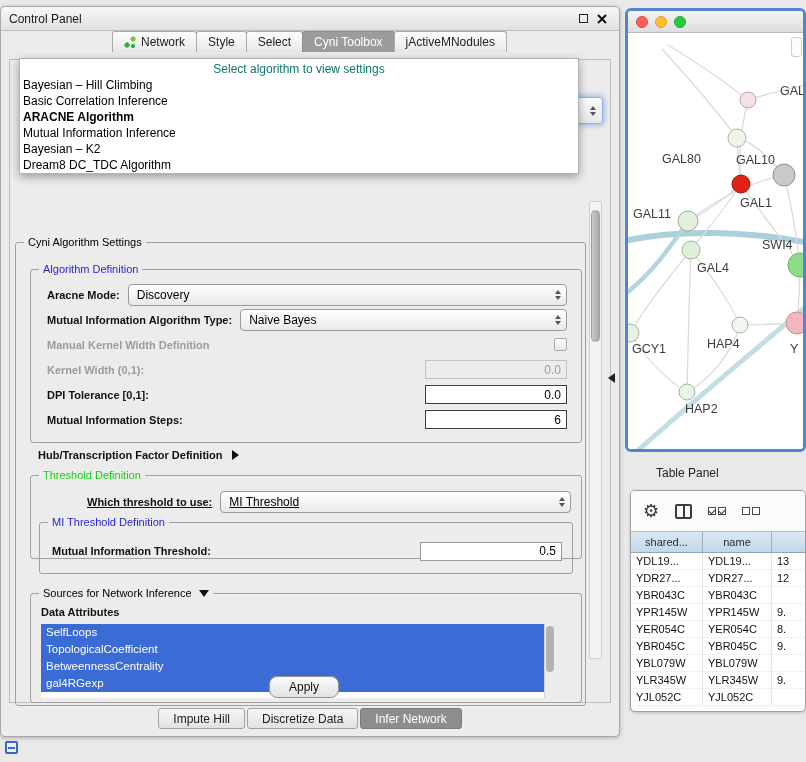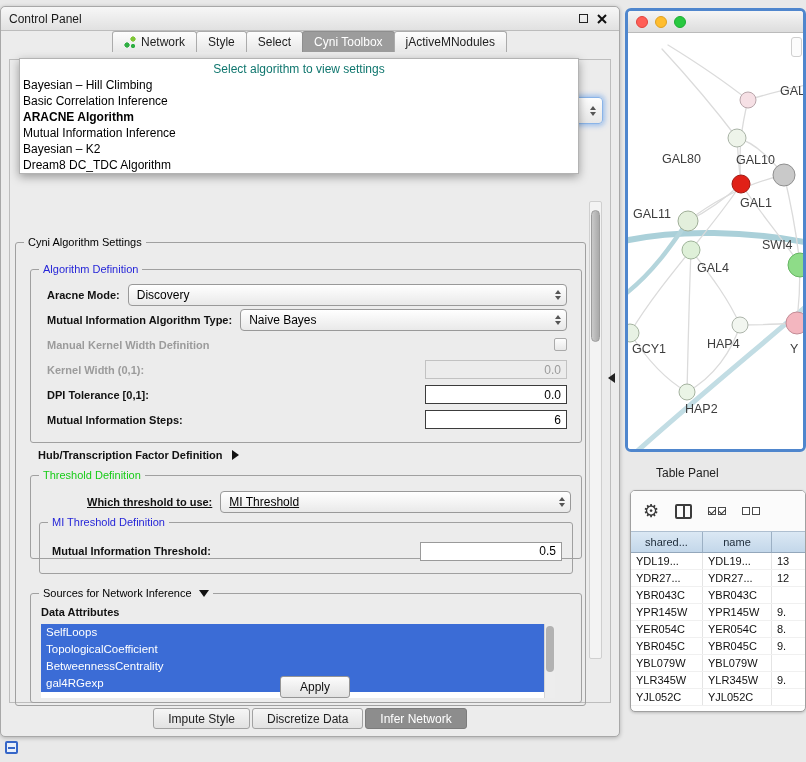--- a/index.html
+++ b/index.html
@@ -57,21 +57,21 @@
 .tri-down{width:0;height:0;border-left:5px solid transparent;border-right:5px solid transparent;border-top:7px solid #111;margin-left:7px;}
 .thr-row{margin-top:13px;padding:0 10px 0 56px;height:26px;display:flex;align-items:center;}
 .mi-row{margin-top:16px;padding:0 10px 0 12px;height:24px;display:flex;align-items:center;}
 .attr-title{position:absolute;left:10px;top:12px;font-size:11px;font-weight:bold;}
 .attr-list{position:absolute;left:10px;top:30px;width:514px;height:74px;background:#fff;overflow:hidden;}
 .sli{height:17px;line-height:17px;background:#3b6cd6;color:#fff;font-size:11.5px;padding-left:5px;width:calc(100% - 11px);}
 .list-scroll{position:absolute;right:0;top:0;bottom:0;width:11px;background:#ededed;border-left:1px solid #d5d5d5;}
 .list-scroll .thumb{position:absolute;left:1px;right:1px;top:2px;height:46px;background:#b2b2b2;border-radius:5px;}
 .vscroll{position:absolute;left:588px;top:194px;width:13px;height:458px;background:#f3f3f3;border:1px solid #cfcfcf;border-radius:2px;}
 .vscroll .thumb{position:absolute;left:1px;right:1px;top:8px;height:132px;background:linear-gradient(90deg,#c9c9c9,#a9a9a9);border:1px solid #9c9c9c;border-radius:6px;}
-.apply{position:absolute;left:268px;top:669px;width:70px;height:22px;border:1px solid #959595;border-radius:3px;background:linear-gradient(#fcfcfc,#e2e2e2);font-size:12px;display:flex;align-items:center;justify-content:center;margin-left:11px;}
+.apply{position:absolute;left:268px;top:669px;width:70px;height:22px;border:1px solid #959595;border-radius:8px;background:linear-gradient(#fcfcfc,#e2e2e2);font-size:12px;display:flex;align-items:center;justify-content:center;}
 .btabs{position:absolute;left:0;right:0;top:701px;display:flex;justify-content:center;}
 .btab{height:21px;display:flex;align-items:center;padding:0 14px;font-size:12px;background:linear-gradient(#f6f6f6,#e2e2e2);border:1px solid #a2a2a2;border-radius:3px;margin:0 1px;color:#222;}
 .btab.active{background:#8d8d8d;color:#fff;border-color:#7c7c7c;}
 .collapse-arrow{position:absolute;left:607px;top:366px;width:0;height:0;border-top:5px solid transparent;border-bottom:5px solid transparent;border-right:7px solid #222;}
 
 
 .net-window{position:absolute;left:625px;top:8px;width:181px;height:444px;background:#fff;border:3px solid #4f86cd;border-radius:6px;overflow:hidden;}
 .nw-titlebar{height:22px;display:flex;align-items:center;gap:7px;padding-left:8px;background:linear-gradient(#f5f5f5,#dddddd);border-bottom:1px solid #bbb;}
 .light{width:12px;height:12px;border-radius:50%;display:inline-block;}
 .light.red{background:#ff5f57;border:1px solid #e0443e;}
@@ -255,21 +255,21 @@
     </div>
   </div>
 
   <div class="vscroll">
       <div class="thumb"></div>
     </div>
 
   <div class="apply">Apply</div>
 
   <div class="btabs">
-      <div class="btab">Impute Style</div>
+      <div class="btab">Impute Hill</div>
       <div class="btab">Discretize Data</div>
       <div class="btab active">Infer Network</div>
     </div>
 
   <div class="collapse-arrow"></div>
 </div>
 
 <div class="net-window">
   <div class="nw-titlebar">
     <span class="light red"></span>

